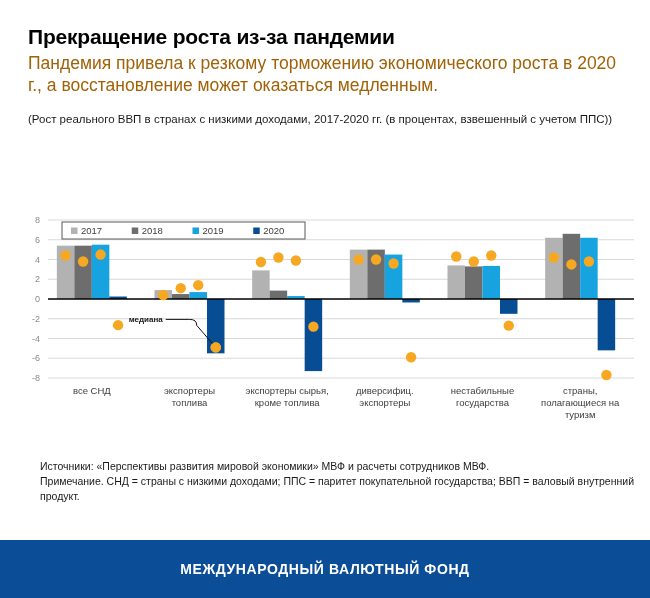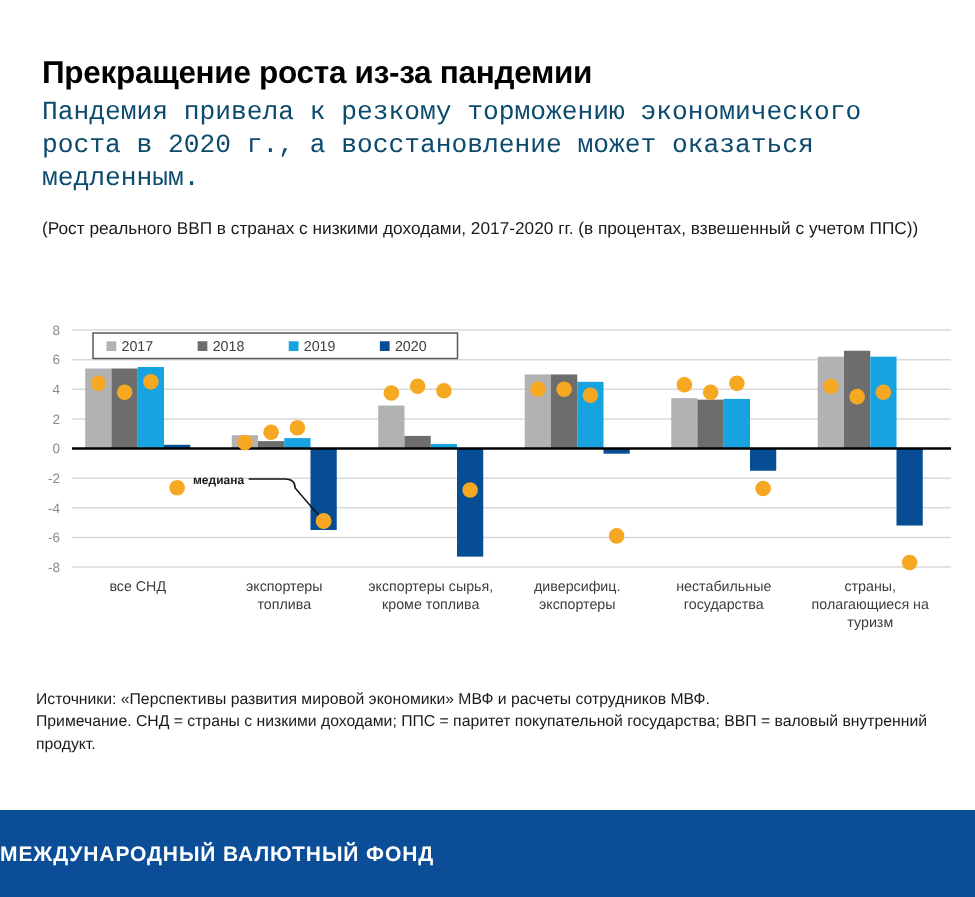--- a/index.html
+++ b/index.html
@@ -27,30 +27,29 @@
     position: absolute;
     left: 28px;
     top: 24px;
     width: 600px;
   }
   .title {
     font-size: 21px;
     font-weight: bold;
     line-height: 26px;
     letter-spacing: -0.2px;
-    margin: 12px 0 2px 0;
+    margin: 0 0 2px 0;
     color: #000000;
   }
   .subtitle {
     font-size: 17.5px;
     font-weight: normal;
     line-height: 22px;
     margin: 0;
-    color: #0c4a6e;
-    font-family: Liberation Mono, monospace;
+    color: #a16207;
   }
   .caption {
     font-size: 11.5px;
     line-height: 17px;
     margin-top: 15px;
     color: #1a1a1a;
   }
 
   
   .chart-wrap {
@@ -81,39 +80,39 @@
   .annot-label {
     font-family: "Liberation Sans", sans-serif;
     font-size: 8px;
     font-weight: bold;
     fill: #1a1a1a;
   }
 
   
   .notes {
     position: absolute;
-    left: 24px;
+    left: 40px;
     top: 459px;
     width: 600px;
     font-size: 10.5px;
     line-height: 15px;
     color: #1a1a1a;
   }
 
   
   .footer {
     position: absolute;
     left: 0;
     bottom: 0;
     width: 650px;
     height: 58px;
     background: #0b4d96;
     display: flex;
     align-items: center;
-    justify-content: flex-start;
+    justify-content: center;
   }
   .footer-text {
     color: #ffffff;
     font-size: 14px;
     font-weight: bold;
     letter-spacing: 0.6px;
   }
 </style>
 </head>
 <body>

